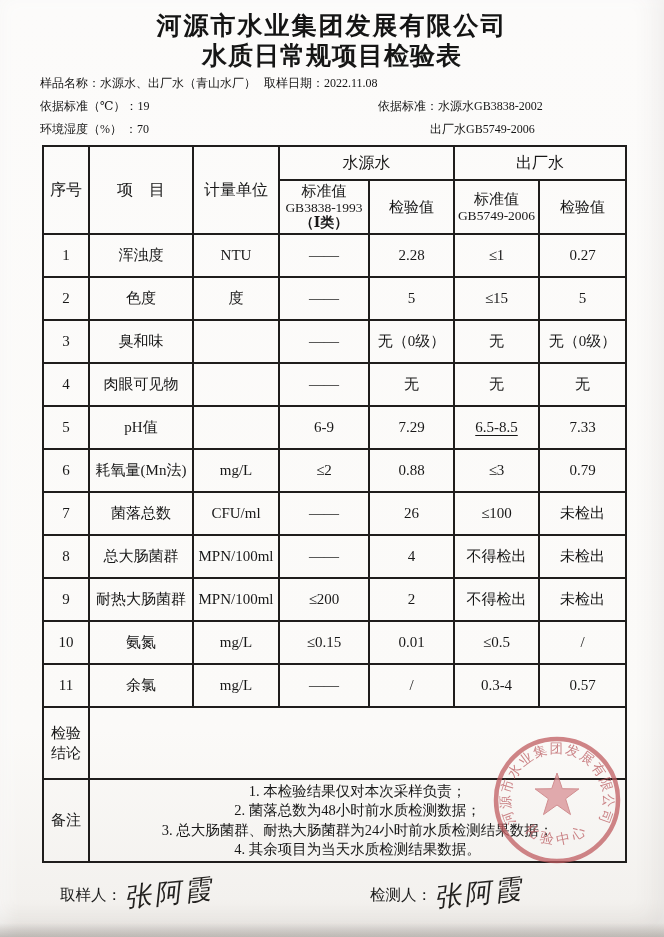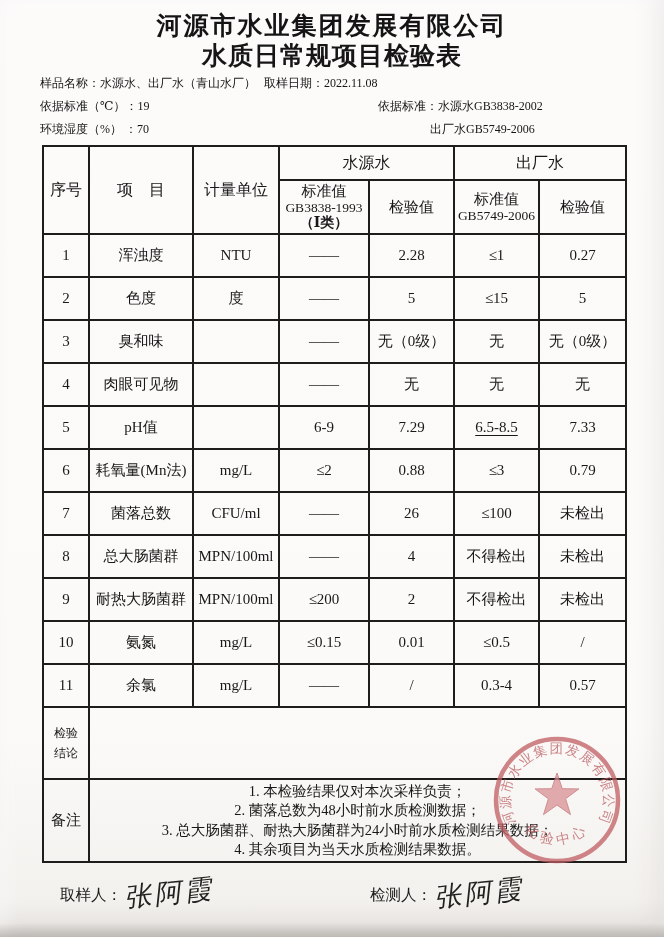--- a/index.html
+++ b/index.html
@@ -46,21 +46,21 @@
   }
   tr.hrow1 th{height:32px;font-size:16px;}
   tr.hrow2 th{height:52px;}
   .sub-std .l1{font-size:15px;line-height:17px;}
   .sub-std .l2{font-size:13.5px;line-height:15px;font-family:"Liberation Serif",serif;}
   .sub-std .l3{font-size:14px;line-height:16px;font-weight:bold;}
   tbody.rows td{height:41px;}
   td.item-cell{text-align:left;padding-left:7px;border-radius:12px;}
   td.u{text-decoration:underline;text-underline-offset:3px;}
   tr.conclusion-row th{height:70px;}
-  tr.conclusion-row .lbl div{font-size:12px;line-height:20px;}
+  tr.conclusion-row .lbl div{font-size:15px;line-height:20px;}
   tr.notes-row th{height:81px;}
   td.notes-cell{text-align:left;vertical-align:middle;padding:4px 4px 4px 9px;font-family:Liberation Serif, serif;}
   td.notes-cell div{font-size:14.5px;line-height:19.5px;white-space:nowrap;}
   .footer{position:relative;height:62px;margin-top:10px;}
   .sig-block{position:absolute;top:5px;font-size:15.5px;white-space:nowrap;}
   .sig-sampler{left:60px;}
   .sig-tester{left:370px;}
   .signature{
     display:inline-block;
     position:relative;top:2px;

